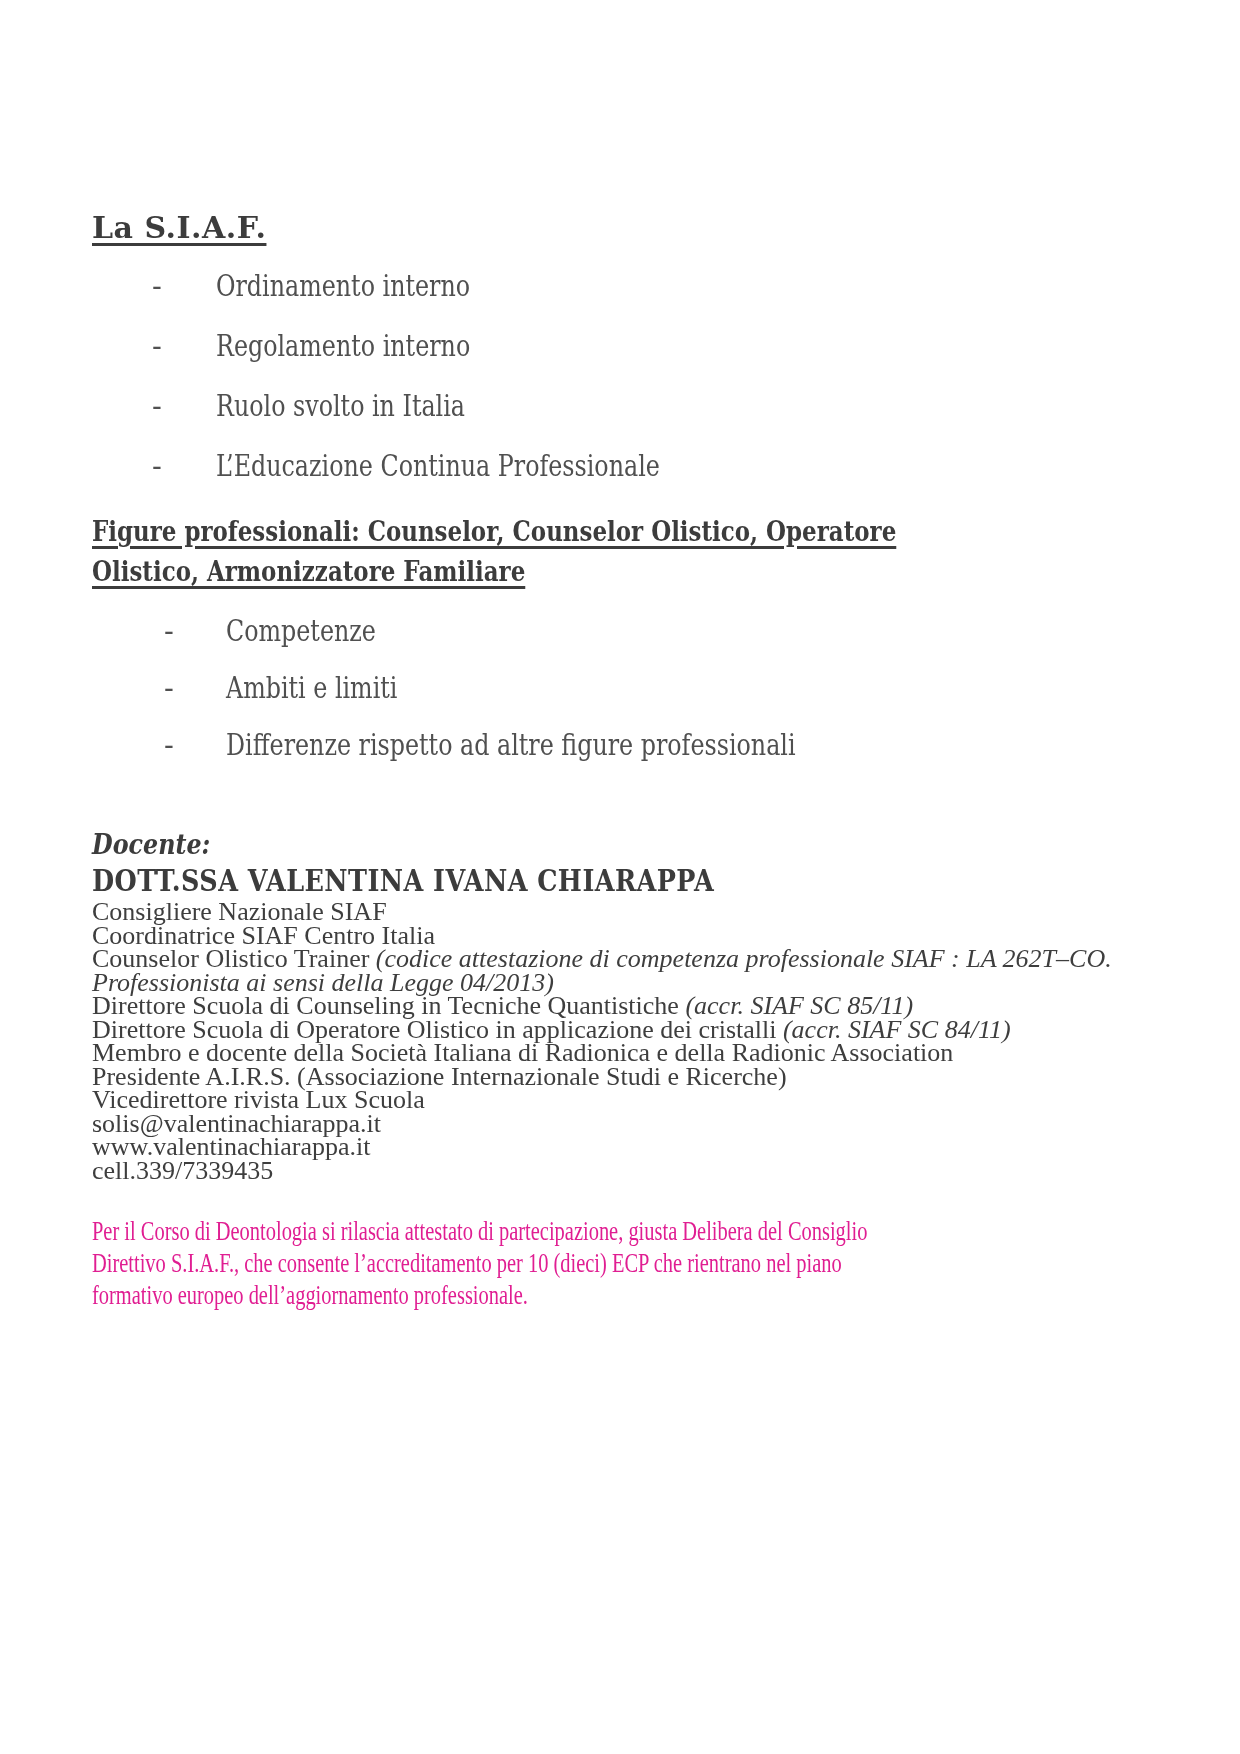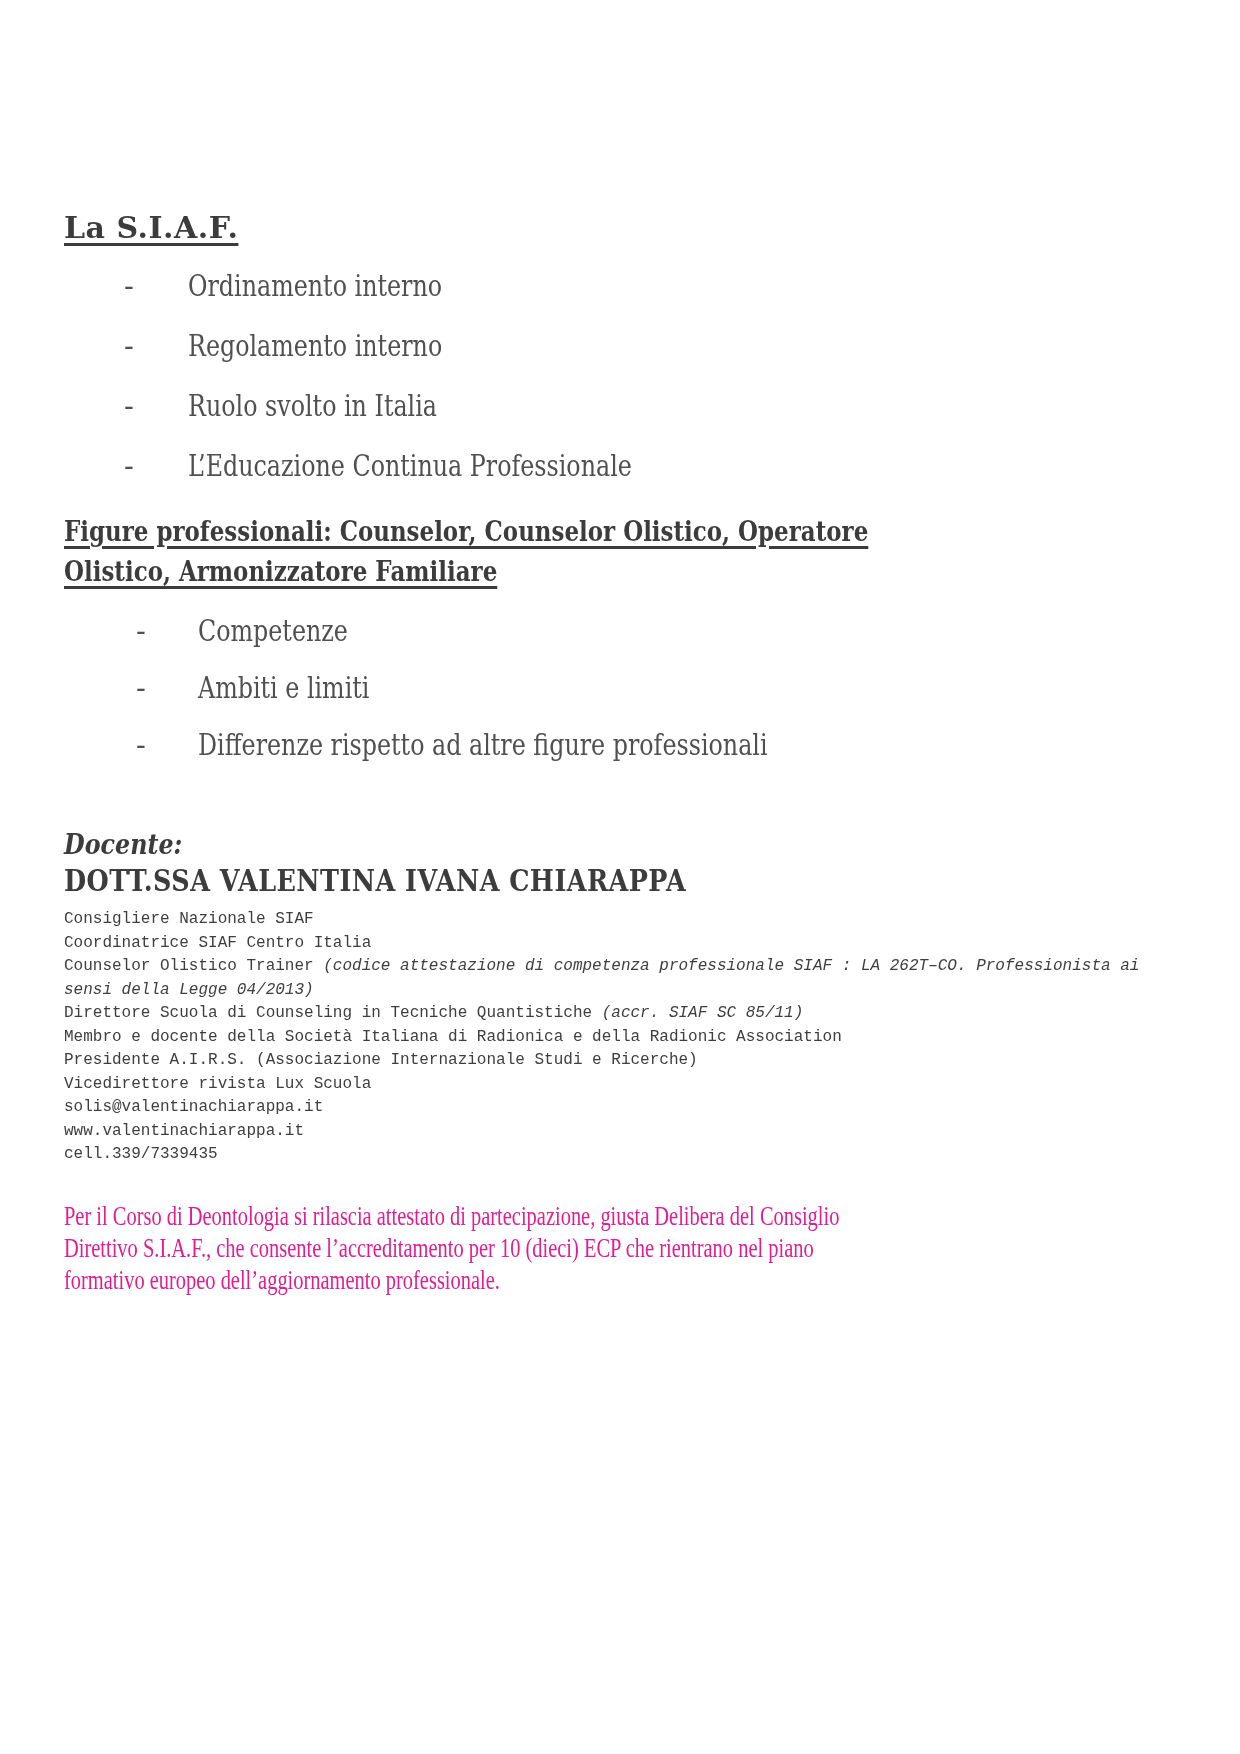--- a/index.html
+++ b/index.html
@@ -11,21 +11,21 @@
   *{box-sizing:border-box;}
   html,body{margin:0;padding:0;}
   body{
     width:1240px;height:1754px;
     background:#ffffff;
     overflow:hidden;
     font-family:"DejaVu Serif", serif;
   }
   .page{
     width:1240px;height:1754px;
-    padding:210px 100px 0 64px;
+    padding:210px 100px 0 92px;
   }
   
   .h-main{
     margin:0;
     font-size:30px;
     line-height:36px;
     font-weight:bold;
     color:var(--heading-text,#3c3c3c);
     text-decoration:underline;
     text-decoration-thickness:3px;
@@ -87,23 +87,23 @@
     line-height:34px;
     font-weight:bold;
     color:var(--heading-text,#3c3c3c);
     transform:scaleX(0.85);
     transform-origin:0 50%;
     white-space:nowrap;
     letter-spacing:0.5px;
   }
   
   .credentials{
-    margin-top:10px;
-    font-family:Liberation Mono, monospace;
-    font-size:16px;
+    margin-top:2px;
+    font-family:Liberation Serif, serif;
+    font-size:26px;
     line-height:23.5px;
     color:var(--credential-text,#3e3e3e);
   }
   .credentials p{ margin:0; }
   .credentials .it{ font-style:italic; }
   
   .notice{
     margin-top:33px;
     font-family:"Liberation Serif", serif;
     font-weight:normal;
@@ -161,20 +161,21 @@
   </ul>
 
   <p class="docente-label">Docente:</p>
   <p class="docente-name">DOTT.SSA VALENTINA IVANA CHIARAPPA</p>
 
   <div class="credentials">
     <p><span>Consigliere Nazionale SIAF</span><span class="it"></span></p>
     <p><span>Coordinatrice SIAF Centro Italia</span><span class="it"></span></p>
     <p><span>Counselor Olistico Trainer </span><span class="it">(codice attestazione di competenza professionale SIAF : LA 262T–CO. Professionista ai sensi della Legge 04/2013)</span></p>
     <p><span>Direttore Scuola di Counseling in Tecniche Quantistiche </span><span class="it">(accr. SIAF SC 85/11)</span></p>
+    <p><span>Direttore Scuola di Operatore Olistico in applicazione dei cristalli </span><span class="it">(accr. SIAF SC 84/11)</span></p>
     <p><span>Membro e docente della Società Italiana di Radionica e della Radionic Association</span></p>
     <p><span>Presidente A.I.R.S. (Associazione Internazionale Studi e Ricerche)</span></p>
     <p><span>Vicedirettore rivista Lux Scuola</span></p>
     <p><span>solis@valentinachiarappa.it</span></p>
     <p><span>www.valentinachiarappa.it</span></p>
     <p><span>cell.339/7339435</span></p>
   </div>
 
   <div class="notice">
     <div class="notice-line">Per il Corso di Deontologia si rilascia attestato di partecipazione, giusta Delibera del Consiglio</div>

